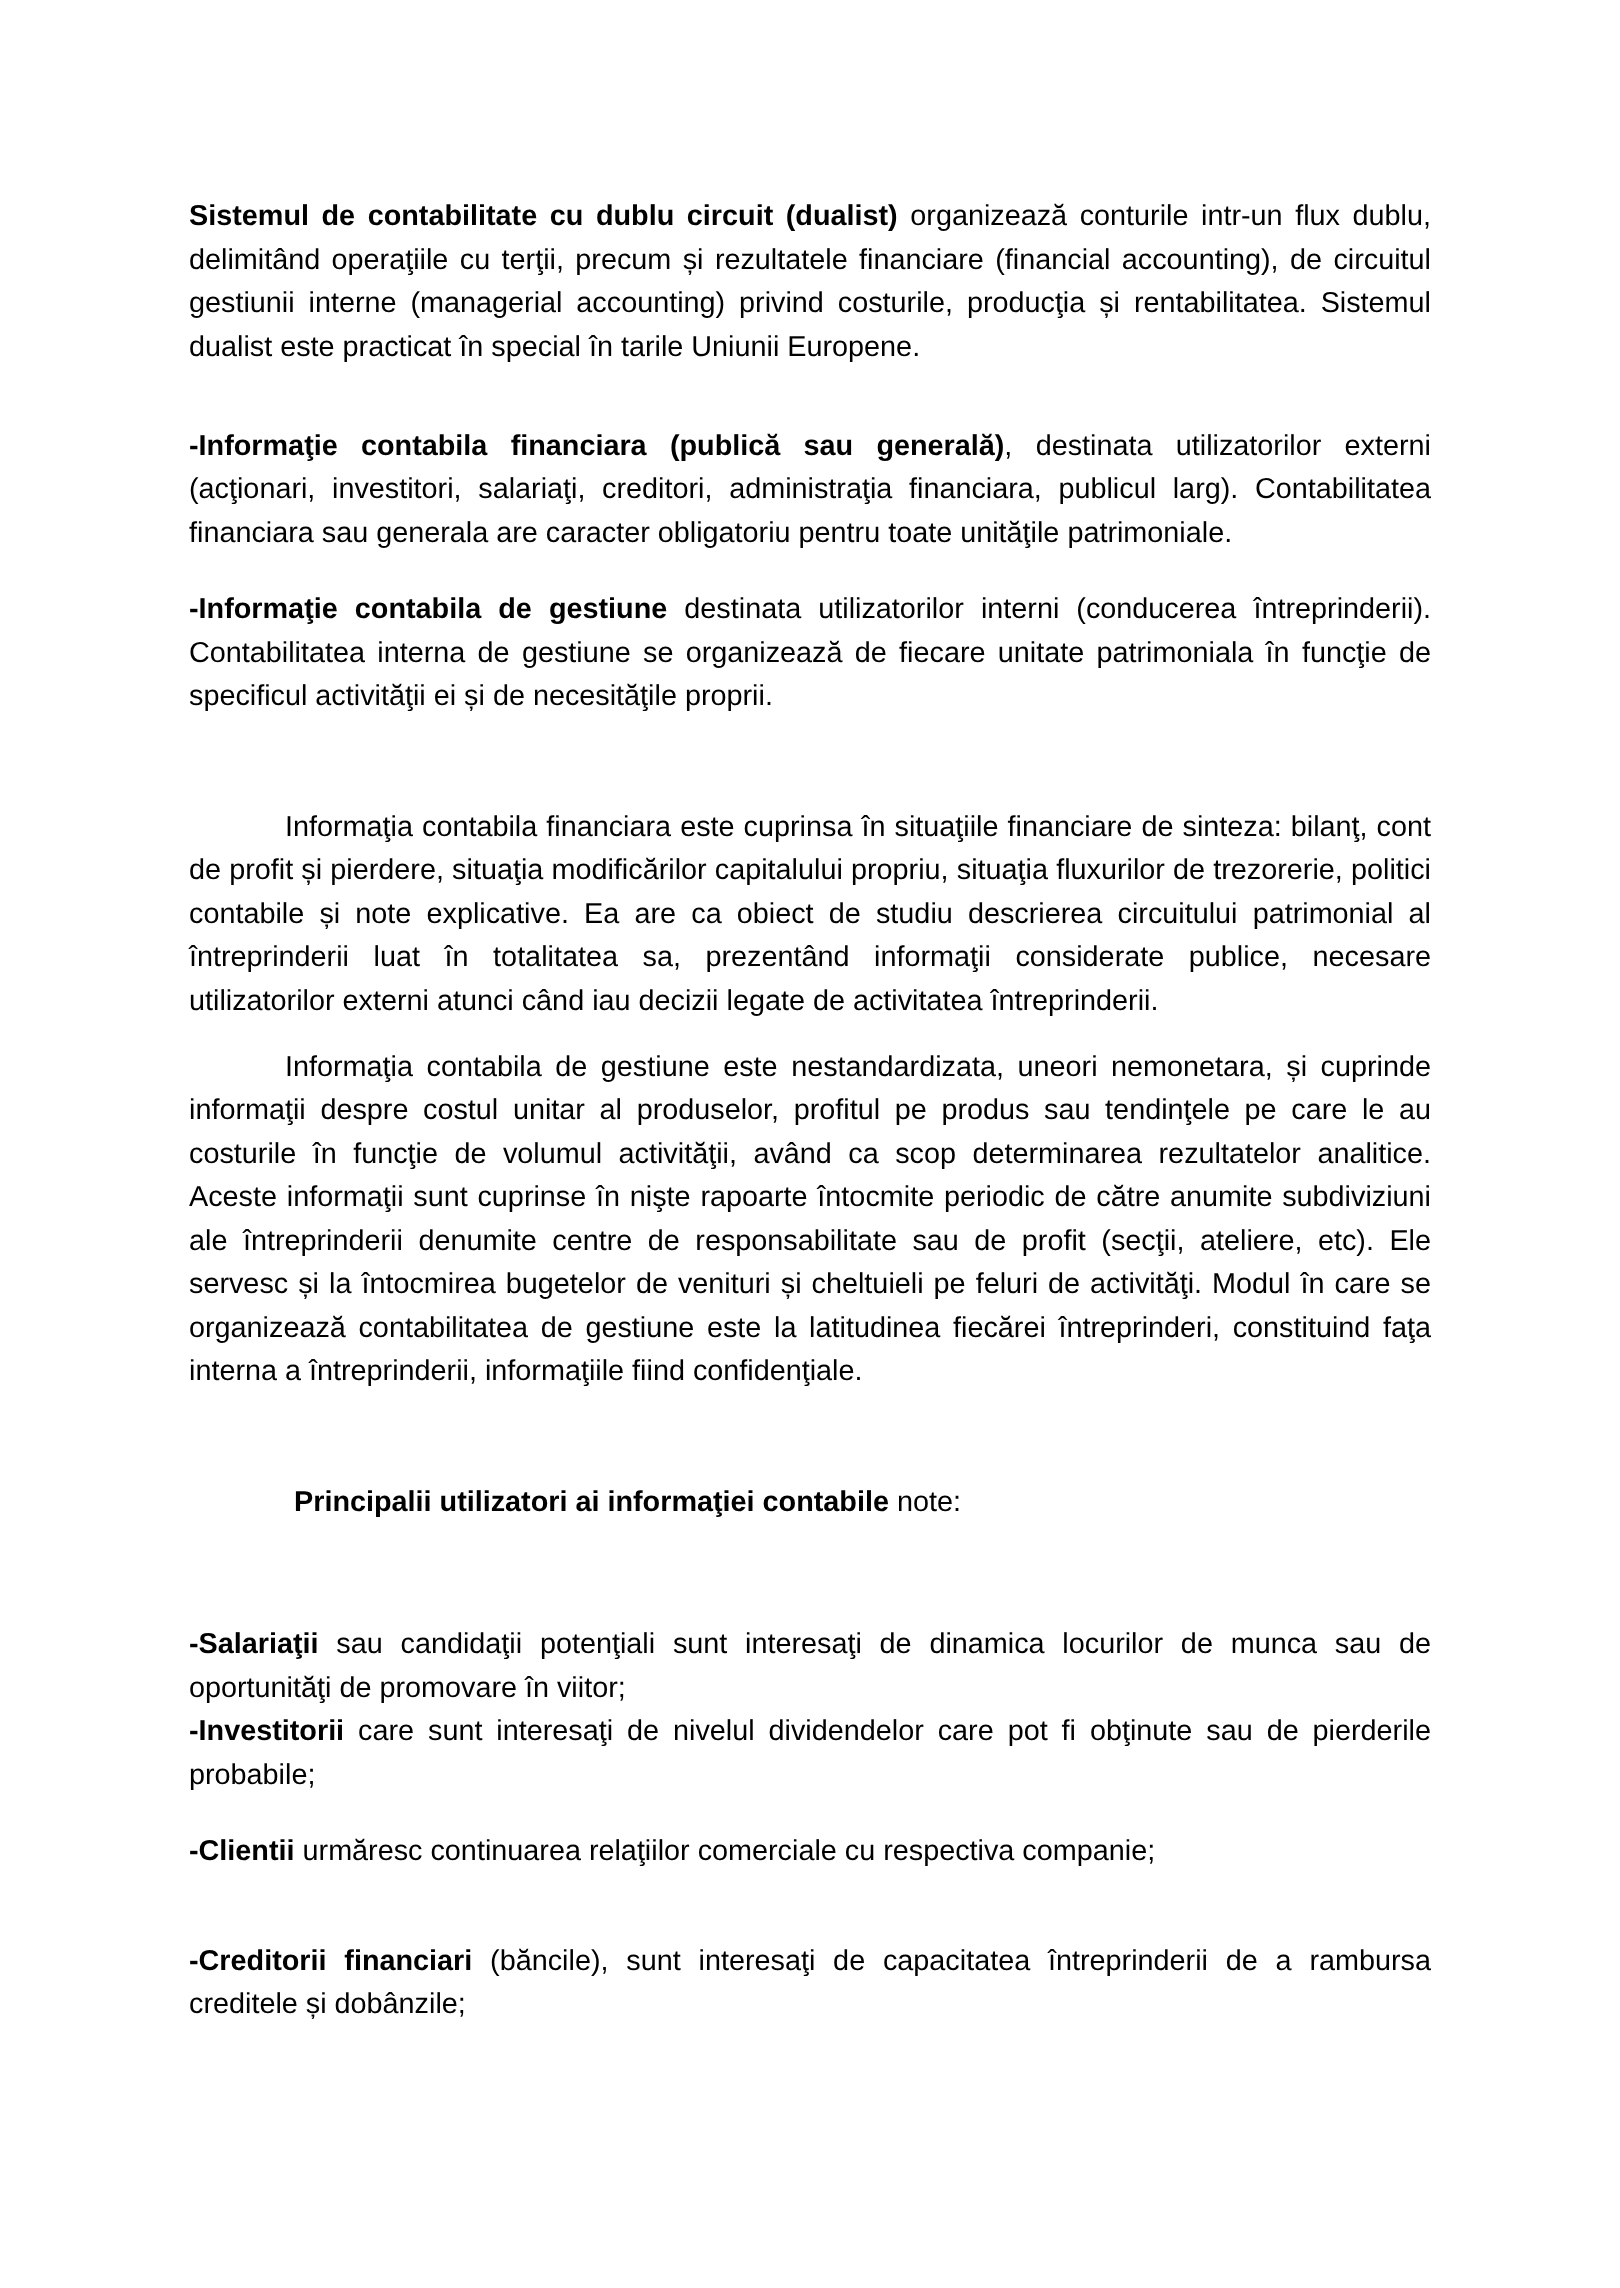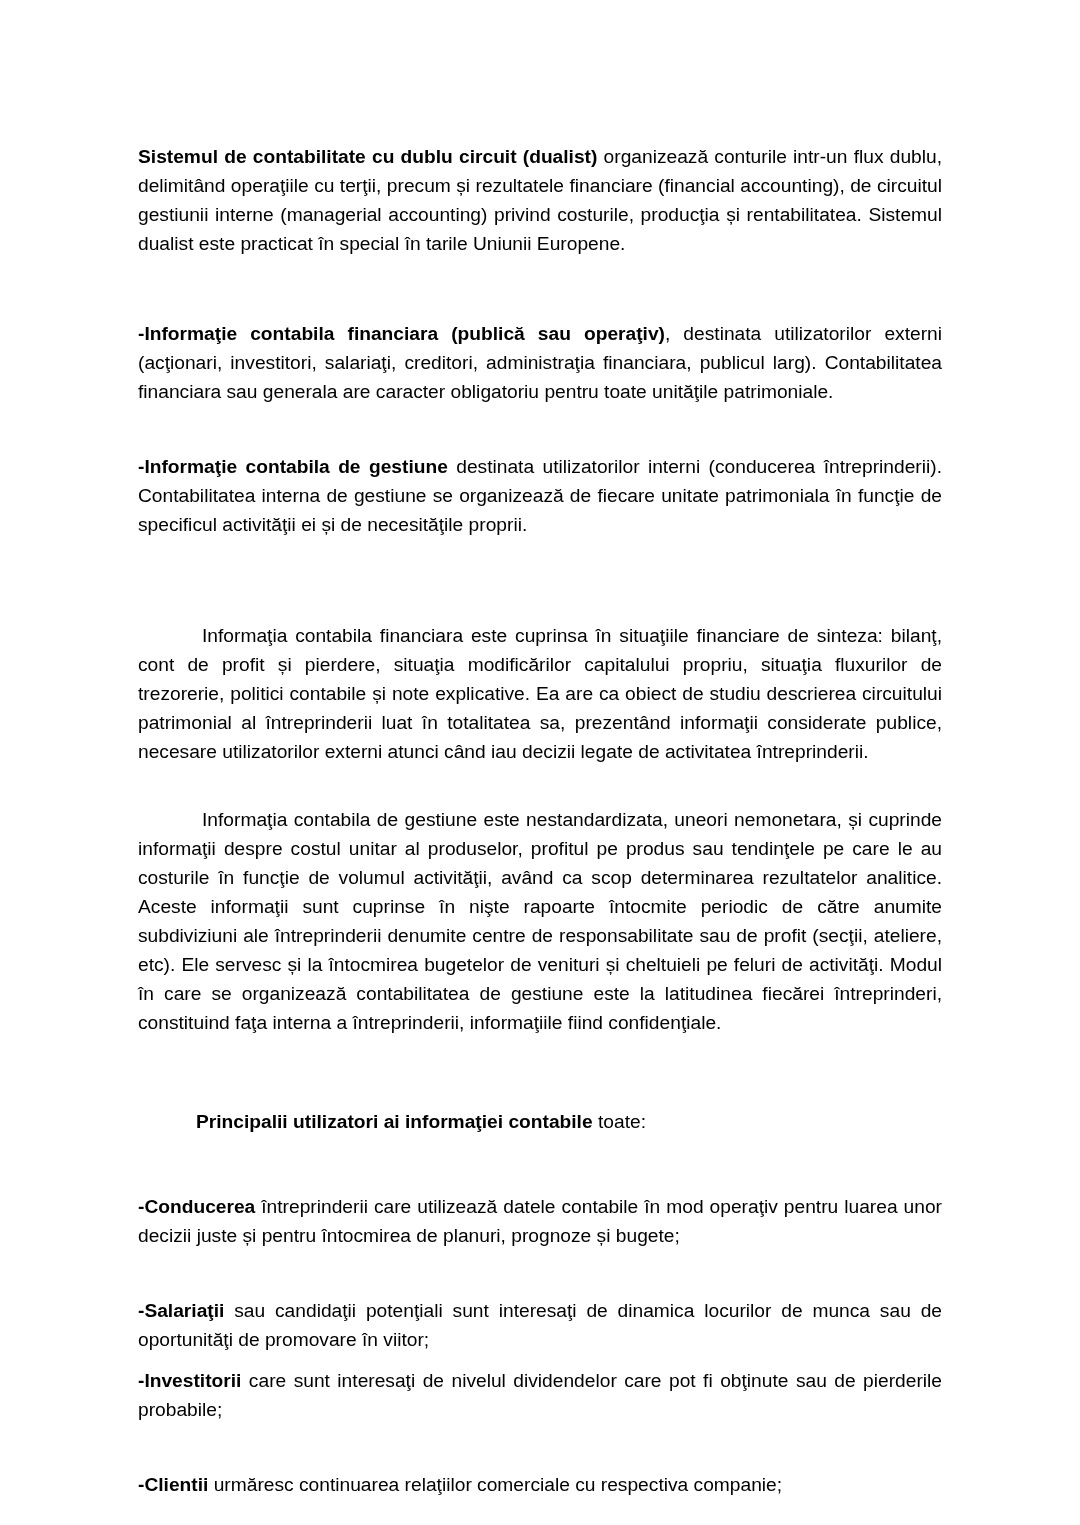--- a/index.html
+++ b/index.html
@@ -19,21 +19,21 @@
     width: 1080px;
     height: 1525px;
     background: #ffffff;
     box-sizing: border-box;
     padding: 130px 126px 0 126px;
   }
   .doc-body {
     width: 828px;
   }
   p.para {
-    margin: 12px;
+    margin: 0;
     font-size: 19.2px;
     line-height: 29px;
     text-align: justify;
     text-justify: inter-word;
     color: #000;
     word-spacing: 0px;
   }
   p.para.indent-first {
     text-indent: 64px;
   }
@@ -58,41 +58,40 @@
 <div class="page">
   <div class="doc-body">
 
     <p class="para"><b>Sistemul de contabilitate cu dublu circuit (dualist)</b><span> organizează conturile intr-un flux dublu, delimitând operaţiile cu terţii, precum și rezultatele financiare (financial accounting), de circuitul gestiunii interne (managerial accounting) privind costurile, producţia și rentabilitatea. Sistemul dualist este practicat în special în tarile Uniunii Europene.</span></p>
 
     <div class="gap-sm"></div>
 
 
     <div class="gap-md"></div>
 
-    <p class="para"><b>-Informaţie contabila financiara (publică sau operaţiv)</b><span>, destinata utilizatorilor externi (acţionari, investitori, salariaţi, creditori, administraţia financiara, publicul larg). Contabilitatea financiara sau generala are caracter obligatoriu pentru toate unităţile patrimoniale.</span></p>
+    <p class="para"><b>-Informaţie contabila financiara (publică sau generală)</b><span>, destinata utilizatorilor externi (acţionari, investitori, salariaţi, creditori, administraţia financiara, publicul larg). Contabilitatea financiara sau generala are caracter obligatoriu pentru toate unităţile patrimoniale.</span></p>
 
     <div class="gap-md"></div>
 
     <p class="para"><b>-Informaţie contabila de gestiune</b><span> destinata utilizatorilor interni (conducerea întreprinderii). Contabilitatea interna de gestiune se organizează de fiecare unitate patrimoniala în funcţie de specificul activităţii ei și de necesităţile proprii.</span></p>
 
     <div class="gap-xl"></div>
 
     <p class="para indent-first">Informaţia contabila financiara este cuprinsa în situaţiile financiare de sinteza: bilanţ, cont de profit și pierdere, situaţia modificărilor capitalului propriu, situaţia fluxurilor de trezorerie, politici contabile și note explicative. Ea are ca obiect de studiu descrierea circuitului patrimonial al întreprinderii luat în totalitatea sa, prezentând informaţii considerate publice, necesare utilizatorilor externi atunci când iau decizii legate de activitatea întreprinderii.</p>
 
     <div class="gap-sm"></div>
 
     <p class="para indent-first">Informaţia contabila de gestiune este nestandardizata, uneori nemonetara, și cuprinde informaţii despre costul unitar al produselor, profitul pe produs sau tendinţele pe care le au costurile în funcţie de volumul activităţii, având ca scop determinarea rezultatelor analitice. Aceste informaţii sunt cuprinse în nişte rapoarte întocmite periodic de către anumite subdiviziuni ale întreprinderii denumite centre de responsabilitate sau de profit (secţii, ateliere, etc). Ele servesc și la întocmirea bugetelor de venituri și cheltuieli pe feluri de activităţi. Modul în care se organizează contabilitatea de gestiune este la latitudinea fiecărei întreprinderi, constituind faţa interna a întreprinderii, informaţiile fiind confidenţiale.</p>
 
     <div class="gap-xl"></div>
 
-    <p class="heading"><b>Principalii utilizatori ai informaţiei contabile</b><span> toate:</span></p>
+    <p class="heading"><b>Principalii utilizatori ai informaţiei contabile</b><span> note:</span></p>
 
     <div class="gap-xxl"></div>
 
-    <p class="para"><b>-Conducerea</b><span> întreprinderii care utilizează datele contabile în mod operaţiv pentru luarea unor decizii juste și pentru întocmirea de planuri, prognoze și bugete;</span></p>
 
     <div class="gap-md"></div>
 
     <p class="para"><b>-Salariaţii</b><span> sau candidaţii potenţiali sunt interesaţi de dinamica locurilor de munca sau de oportunităţi de promovare în viitor;</span></p>
 
     <p class="para"><b>-Investitorii</b><span> care sunt interesaţi de nivelul dividendelor care pot fi obţinute sau de pierderile probabile;</span></p>
 
     <div class="gap-md"></div>
 
     <p class="para"><b>-Clientii</b><span> urmăresc continuarea relaţiilor comerciale cu respectiva companie;</span></p>

